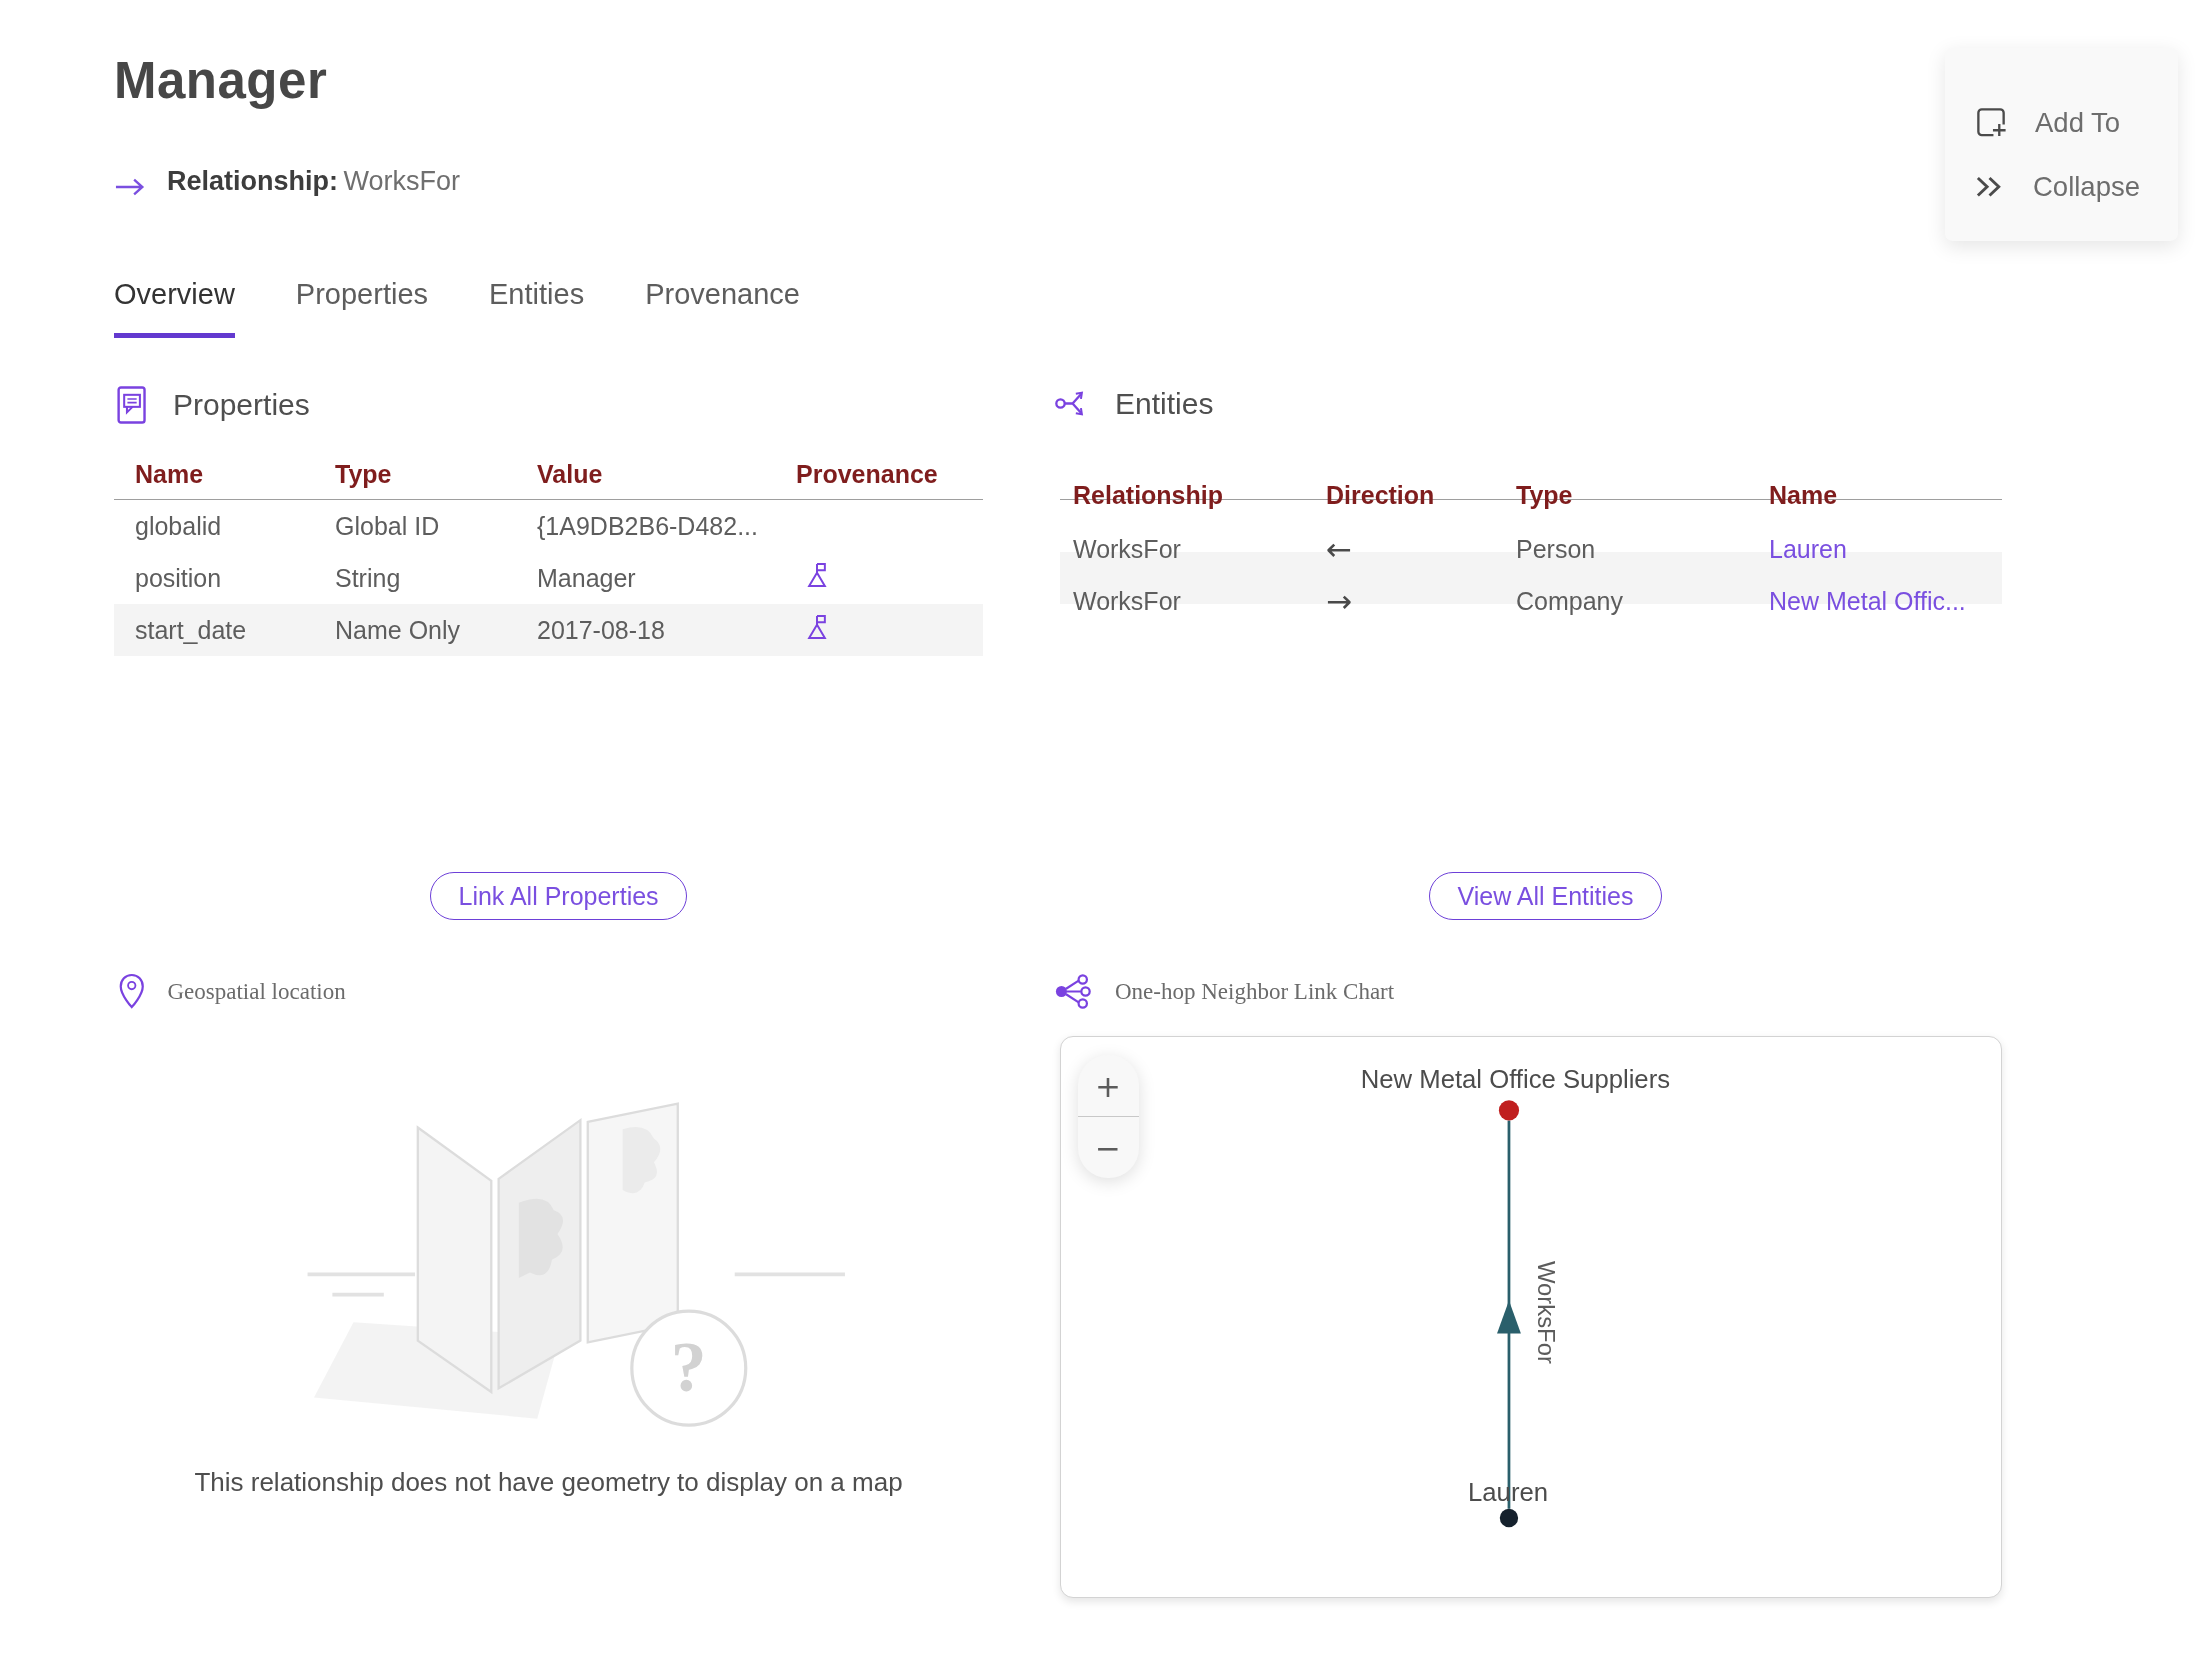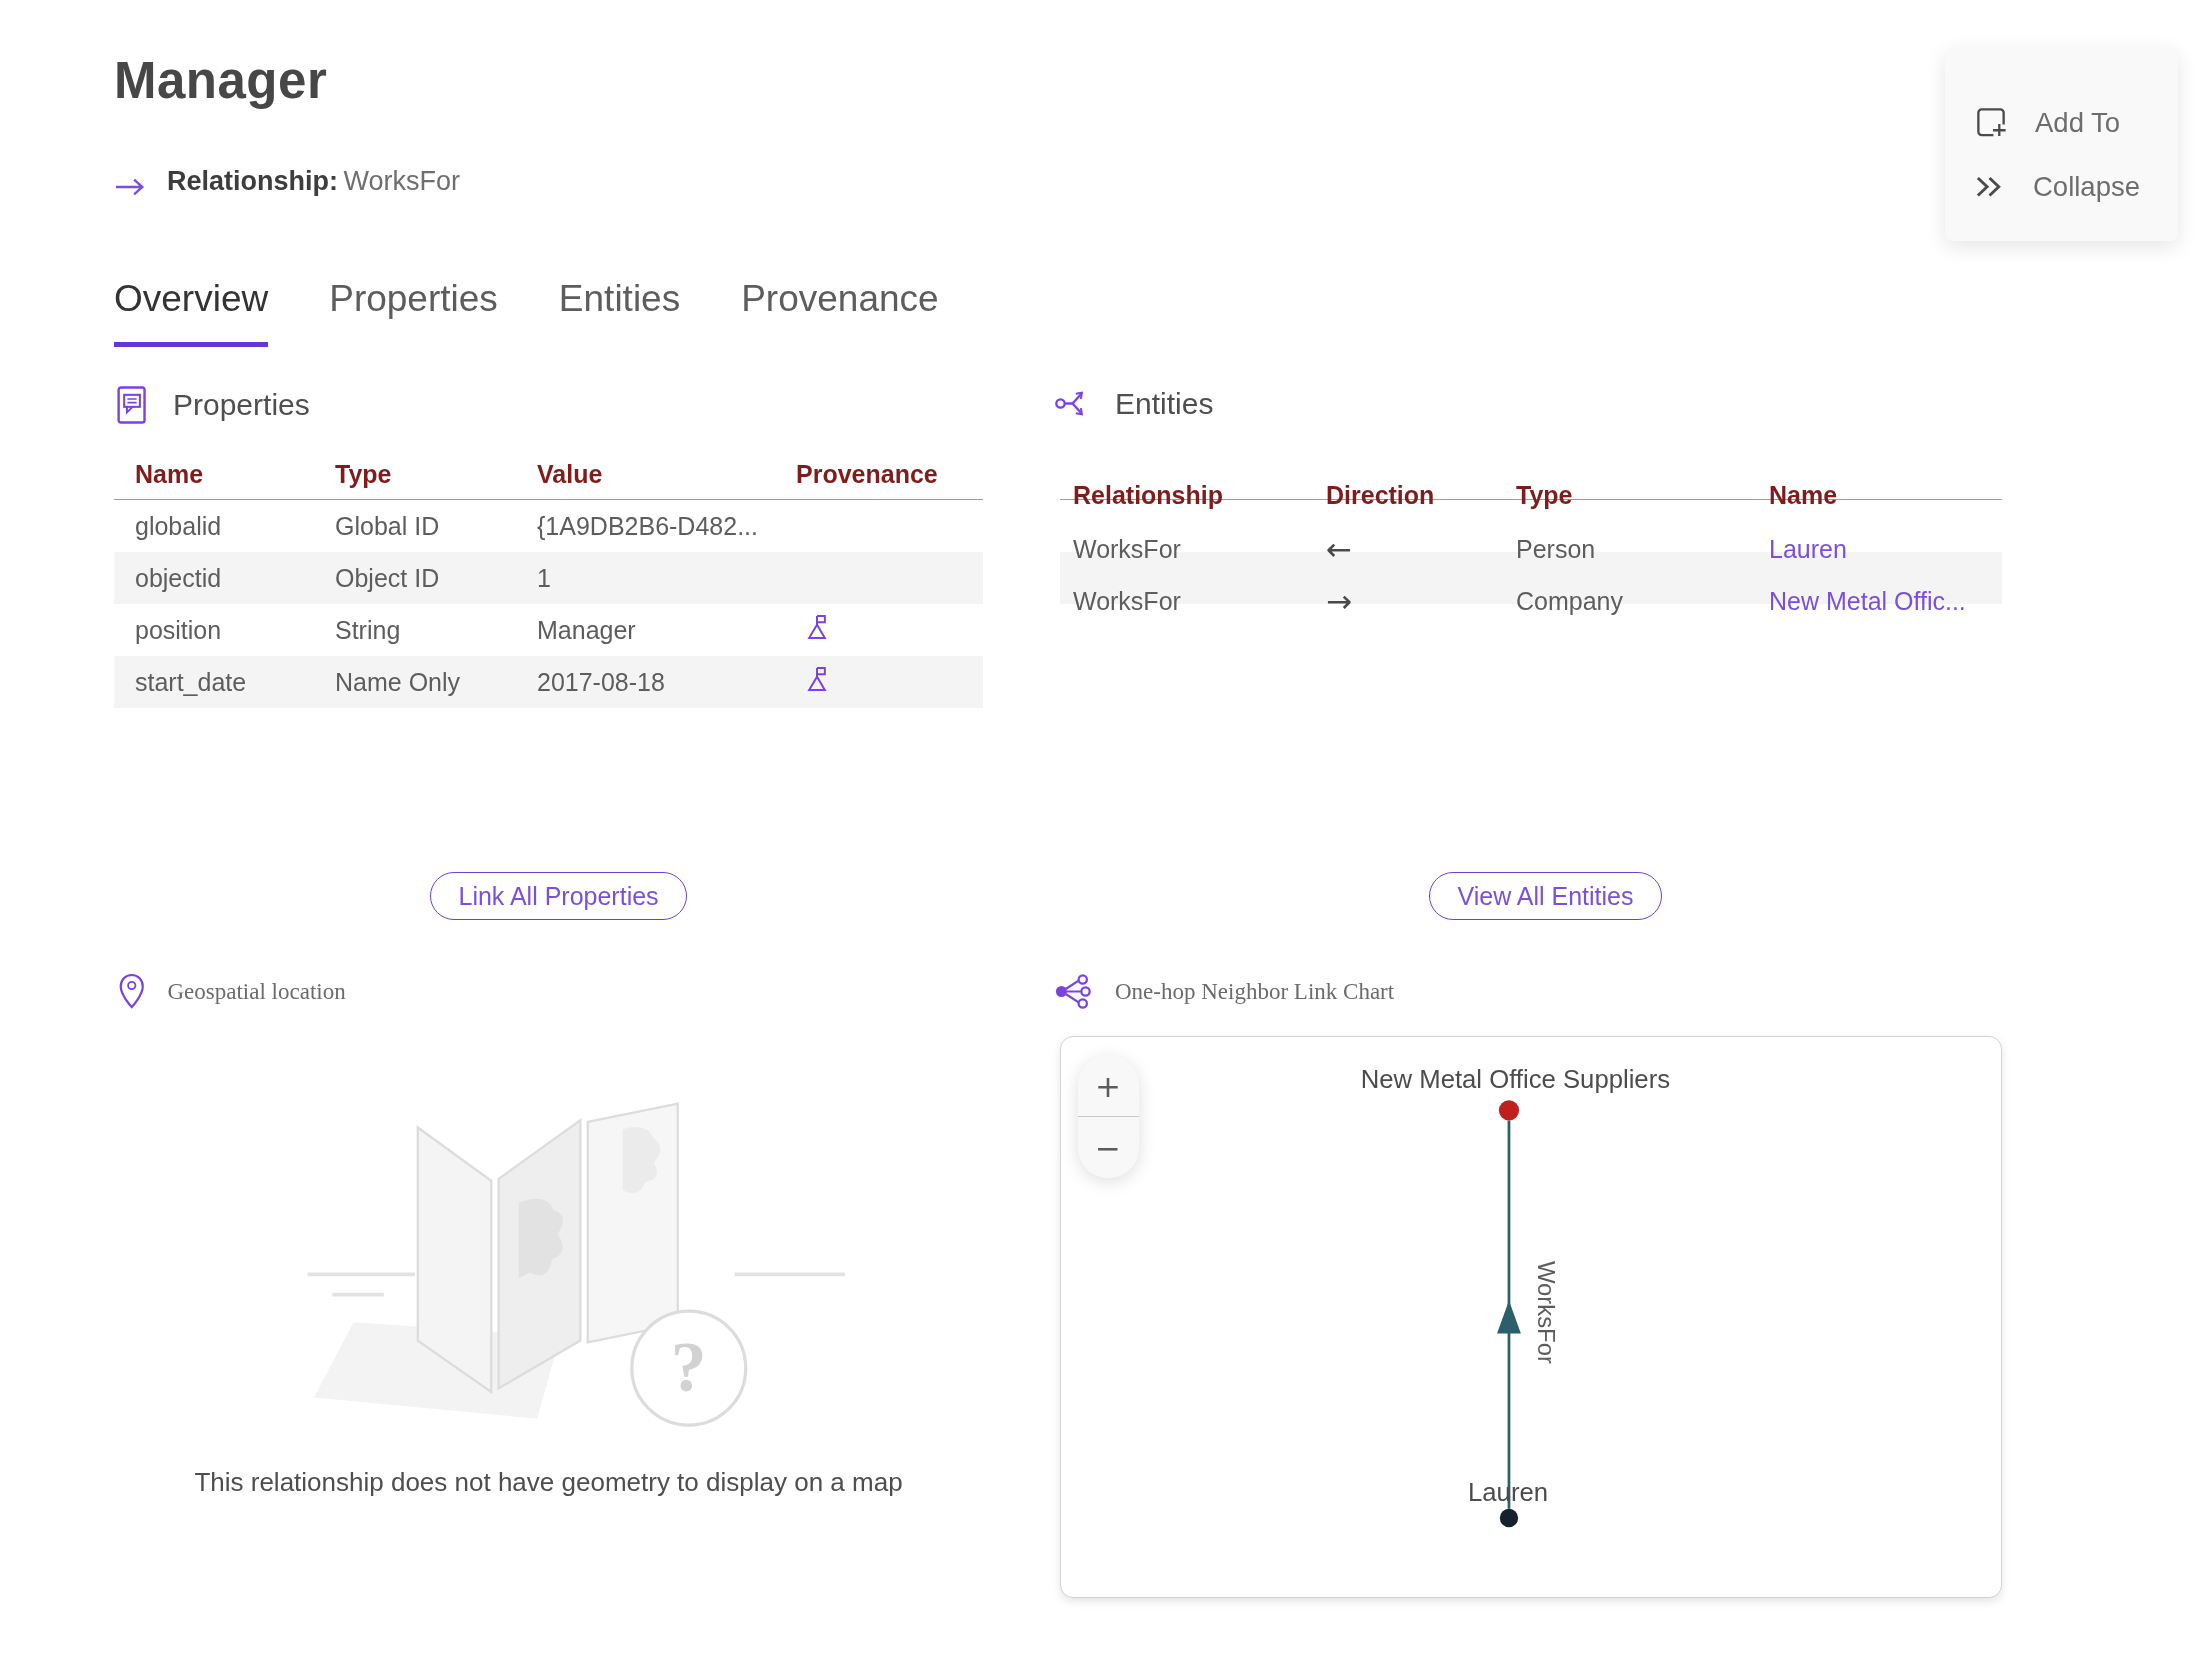--- a/index.html
+++ b/index.html
@@ -18,21 +18,21 @@
 
   
   .actions-panel { left:1945px; top:48px; width:233px; height:193px; background:#f9f9f9;
     border-radius:7.3px; box-shadow:0 5.5px 20px rgba(0,0,0,.10); }
   .action-item { position:absolute; left:29px; display:flex; align-items:center; gap:26px;
     font-size:27.5px; color:#6d6d6d; cursor:pointer; }
   .action-item.first { top:29px;margin-top:28px; }
   .action-item.second { top:123px; }
 
   
-  .tabs { left:114px; top:278px; display:flex; gap:61px; font-size:37px; color:#5d5d5d; }
+  .tabs { left:114px; top:278px; display:flex; gap:61px; font-size:29px; color:#5d5d5d; }
   .tab { padding-bottom:22px; cursor:pointer; }
   .tab.active { color:#333; border-bottom:5.5px solid #6339cf; }
 
   
   .section-header { display:flex; align-items:center; gap:22px; font-size:30px; color:#4f4f4f; }
   .sub-header { display:flex; align-items:center; gap:22px; font-size:23px; color:#6b6b6b;font-family:Liberation Serif, serif; }
 
   
   .dtable { font-size:25px; color:#5d5d5d; }
   .trow { display:grid; align-items:center; height:52px; }
@@ -122,26 +122,20 @@
   <div class="trow thead">
     <div>Name</div>
     <div>Type</div>
     <div>Value</div>
     <div>Provenance</div>
   </div>
   <div class="trow">
     <div>globalid</div>
     <div>Global ID</div>
     <div>{1A9DB2B6-D482...</div>
-    <div></div>
-  </div>
-  <div class="trow alt">
-    <div>objectid</div>
-    <div>Object ID</div>
-    <div>1</div>
     <div></div>
   </div>
   <div class="trow">
     <div>position</div>
     <div>String</div>
     <div>Manager</div>
     <div style="padding-left:29px;">
       <svg width="26" height="27.5" viewBox="0 0 26 28">
           <path d="M13 3 H21 V9.5 H13" stroke="#7a42e0" stroke-width="2" fill="none"></path>
           <path d="M13 3 V14" stroke="#7a42e0" stroke-width="2"></path>

